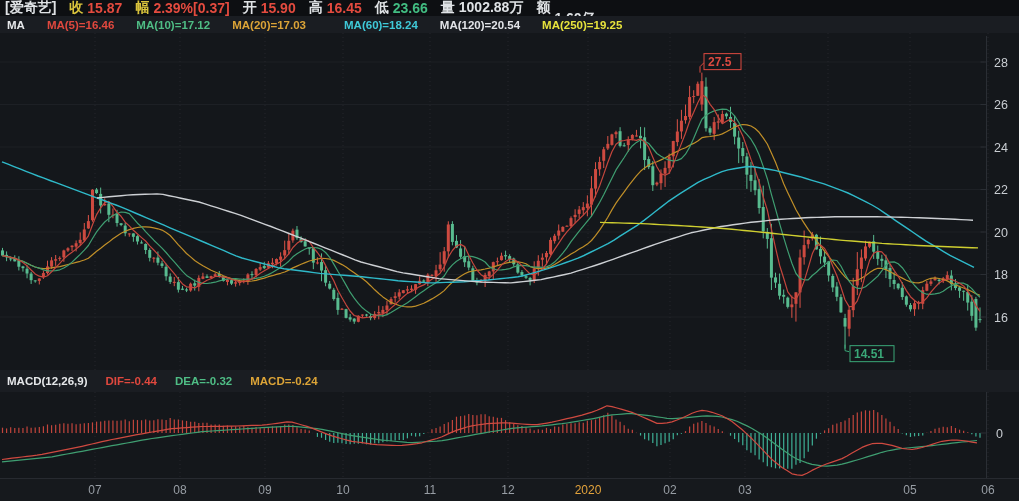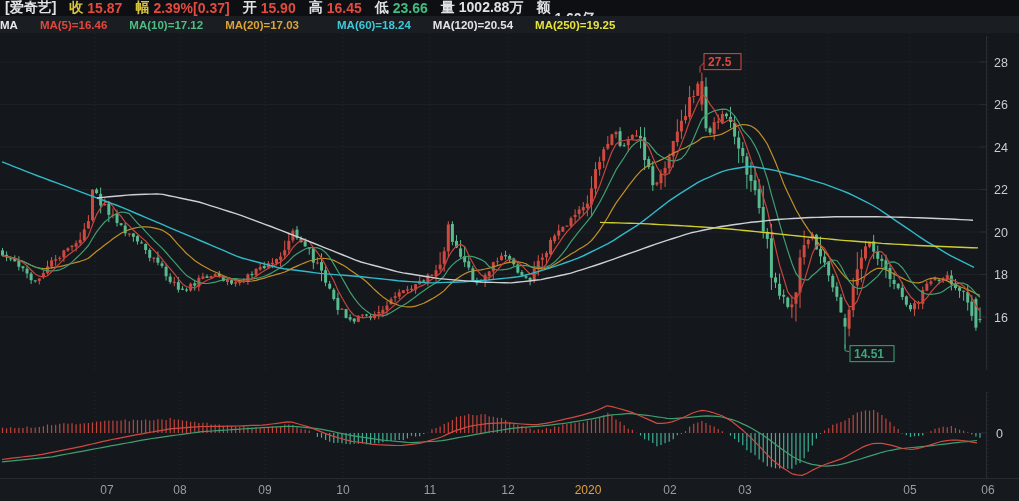--- a/index.html
+++ b/index.html
@@ -4,21 +4,21 @@
 <style>
   html,body{margin:0;padding:0;background:#0b0d10;}
   *{box-sizing:border-box;}
   #app{position:relative;width:1019px;height:501px;overflow:hidden;
        font-family:"Liberation Sans","DejaVu Sans",sans-serif;background:#14171b;}
   .hdr{position:absolute;left:0;top:0;width:1019px;height:16px;background:#0d0f12;
        display:flex;align-items:center;gap:13px;padding-left:5px;
        font-size:14px;font-weight:700;color:#dfe2e5;white-space:nowrap;}
   .hdr .fld{display:flex;gap:4px;align-items:center;}
   .leg{position:absolute;left:0;width:1019px;background:#1a1d22;display:flex;align-items:center;
-       gap:22px;font-size:11.5px;font-weight:700;color:#e6e8ea;white-space:nowrap;}
+       gap:22px;padding-left:7px;font-size:11.5px;font-weight:700;color:#e6e8ea;white-space:nowrap;}
   #maleg{top:16px;height:17px;}
   #macdleg{top:370px;height:22px;gap:18px;}
   svg{position:absolute;left:0;display:block;}
   #mainsvg{top:33px;}
   #macdsvg{top:392px;}
   .xaxis{position:absolute;left:0;top:478px;width:1019px;height:23px;background:#16191d;
          border-top:1px solid #272a30;font-size:12px;color:#989ea5;}
   .xaxis span{position:absolute;top:4px;transform:translateX(-50%);}
   .xaxis span.hl{color:#e2a23b;}
 </style>
@@ -597,20 +597,26 @@
         <rect x="704" y="20.625" width="37" height="16" fill="rgba(20,23,27,0.85)" stroke="#dd4a40" stroke-width="1"></rect>
         <text x="708" y="33.125" fill="#dd4a40" font-size="12px" font-weight="bold">27.5</text>
       </g>
       <g>
         <polyline points="845,311.6625 845,317.6625 849,318.6625" fill="none" stroke="#3aa878" stroke-width="1"></polyline>
         <rect x="850" y="312.6625" width="44" height="16" fill="rgba(20,23,27,0.85)" stroke="#3aa878" stroke-width="1"></rect>
         <text x="854" y="325.1625" fill="#3aa878" font-size="12px" font-weight="bold">14.51</text>
       </g>
     </svg>
 
+  <div class="leg" id="macdleg">
+    <span>MACD(12,26,9)</span>
+    <span style="color: rgb(224, 72, 62);">DIF=-0.44</span>
+    <span style="color: rgb(79, 189, 133);">DEA=-0.32</span>
+    <span style="color: rgb(220, 164, 55);">MACD=-0.24</span>
+  </div>
 
   <svg id="macdsvg" width="1019" height="86">
       <line x1="95" y1="0" x2="95" y2="86" stroke="#24272d" stroke-width="1" stroke-dasharray="1 3"></line>
       <line x1="180" y1="0" x2="180" y2="86" stroke="#24272d" stroke-width="1" stroke-dasharray="1 3"></line>
       <line x1="265" y1="0" x2="265" y2="86" stroke="#24272d" stroke-width="1" stroke-dasharray="1 3"></line>
       <line x1="343" y1="0" x2="343" y2="86" stroke="#24272d" stroke-width="1" stroke-dasharray="1 3"></line>
       <line x1="430" y1="0" x2="430" y2="86" stroke="#24272d" stroke-width="1" stroke-dasharray="1 3"></line>
       <line x1="508" y1="0" x2="508" y2="86" stroke="#24272d" stroke-width="1" stroke-dasharray="1 3"></line>
       <line x1="588" y1="0" x2="588" y2="86" stroke="#24272d" stroke-width="1" stroke-dasharray="1 3"></line>
       <line x1="670" y1="0" x2="670" y2="86" stroke="#24272d" stroke-width="1" stroke-dasharray="1 3"></line>
@@ -862,21 +868,21 @@
         <line x1="980" y1="41" x2="980" y2="45.771013339795175" stroke="#3eb096" stroke-width="1.2"></line>
       </g>
       <polyline points="2,69.8 7,69.3 12,68.8 17,68.3 22,67.8 27,67.4 32,66.9 37,66.4 42,65.9 47,65.4 52,64.8 57,63.9 62,62.9 67,62.0 72,61.1 77,60.2 82,59.3 87,58.3 92,57.4 97,56.5 102,55.6 107,54.7 112,53.7 117,52.8 122,51.9 127,51.0 132,50.1 137,49.1 142,48.2 147,47.3 152,46.5 157,45.8 162,45.1 167,44.4 172,43.7 177,43.0 182,42.3 187,41.6 192,41.0 197,40.3 202,39.7 207,39.4 212,39.0 217,38.7 222,38.3 227,38.0 232,37.6 237,37.3 242,37.0 247,36.6 252,36.3 257,36.0 262,35.7 267,35.4 272,35.1 277,34.8 282,34.6 287,34.3 292,34.3 297,34.7 302,35.2 307,35.7 312,36.1 317,36.6 322,37.3 327,38.4 332,39.4 337,40.5 342,41.6 347,42.7 352,43.6 357,44.4 362,45.1 367,45.9 372,46.7 377,47.4 382,48.1 387,48.5 392,49.0 397,49.5 402,49.9 407,50.4 412,50.6 417,50.3 422,50.0 427,49.7 432,49.5 437,49.2 442,48.7 447,47.8 452,46.8 457,45.9 462,45.0 467,44.1 472,43.2 477,42.2 482,41.3 487,40.4 492,39.5 497,38.8 502,38.0 507,37.2 512,36.4 517,35.8 522,35.4 527,35.1 532,34.7 537,34.3 542,33.9 547,33.3 552,32.8 557,32.2 562,31.7 567,31.0 572,30.2 577,29.4 582,28.5 587,27.7 592,26.8 597,25.8 602,24.7 607,23.7 612,22.9 617,22.5 622,22.1 627,21.7 632,21.7 637,22.3 642,22.8 647,23.4 652,24.0 657,24.8 662,25.5 667,26.3 672,26.6 677,26.3 682,25.9 687,25.6 692,25.1 697,24.6 702,24.1 707,23.8 712,24.1 717,24.3 722,25.0 727,26.3 732,27.6 737,29.3 742,31.6 747,33.9 752,36.5 757,39.5 762,42.6 767,46.0 772,49.8 777,53.6 782,57.3 787,60.8 792,64.2 797,67.1 802,69.0 807,70.9 812,72.4 817,73.1 822,73.9 827,74.1 832,73.6 837,73.1 842,72.2 847,70.8 852,69.4 857,68.0 862,66.5 867,64.9 872,63.4 877,61.9 882,60.3 887,59.0 892,58.1 897,57.2 902,56.5 907,56.0 912,55.5 917,55.1 922,54.6 927,54.2 932,53.6 937,53.0 942,52.4 947,51.8 952,51.2 957,50.6 962,50.0 967,49.6 972,49.0 977,48.5" fill="none" stroke="#3f9e71" stroke-width="1.2" stroke-linejoin="round"></polyline>
       <polyline points="2,67.5 7,66.8 12,66.2 17,65.6 22,65.0 27,64.4 32,63.8 37,63.2 42,62.4 47,61.4 52,60.4 57,59.4 62,58.4 67,57.4 72,56.4 77,55.4 82,54.3 87,53.2 92,52.0 97,50.9 102,49.7 107,48.6 112,47.5 117,46.6 122,45.6 127,44.6 132,43.7 137,42.7 142,41.8 147,40.9 152,40.0 157,39.2 162,38.3 167,37.4 172,36.7 177,36.3 182,35.9 187,35.6 192,35.2 197,34.8 202,34.5 207,34.5 212,34.4 217,34.3 222,34.3 227,34.2 232,34.1 237,34.0 242,33.8 247,33.6 252,33.4 257,33.3 262,33.1 267,32.7 272,32.0 277,31.3 282,30.6 287,29.9 292,30.1 297,31.5 302,33.0 307,34.4 312,36.1 317,38.1 322,40.1 327,42.1 332,43.9 337,45.3 342,46.8 347,48.2 352,49.3 357,50.0 362,50.7 367,51.4 372,52.1 377,52.6 382,52.8 387,53.1 392,53.3 397,53.5 402,53.4 407,52.8 412,52.3 417,51.7 422,50.8 427,49.3 432,47.9 437,46.5 442,44.7 447,42.4 452,40.1 457,38.1 462,36.6 467,35.0 472,33.8 477,33.0 482,32.3 487,31.7 492,31.4 497,31.1 502,30.8 507,30.8 512,31.2 517,31.6 522,32.0 527,32.3 532,32.7 537,32.6 542,31.9 547,31.1 552,30.2 557,29.0 562,27.9 567,26.7 572,25.6 577,24.4 582,23.1 587,21.6 592,20.1 597,18.3 602,16.1 607,13.8 612,14.6 617,16.0 622,17.4 627,18.9 632,20.3 637,22.5 642,24.7 647,26.9 652,29.1 657,31.4 662,31.4 667,30.9 672,29.9 677,28.0 682,26.0 687,23.7 692,21.3 697,19.5 702,18.3 707,19.0 712,20.3 717,22.0 722,23.8 727,26.6 732,29.5 737,33.5 742,37.5 747,42.1 752,46.8 757,51.9 762,57.1 767,62.3 772,67.5 777,71.5 782,75.5 787,78.6 792,81.8 797,82.9 802,83.4 807,81.3 812,78.4 817,76.0 822,73.7 827,71.8 832,70.1 837,68.4 842,66.6 847,64.0 852,61.1 857,58.3 862,55.4 867,53.4 872,51.7 877,51.4 882,51.4 887,52.3 892,53.4 897,54.8 902,56.3 907,57.0 912,57.5 917,56.6 922,55.5 927,54.0 932,52.4 937,50.8 942,49.3 947,48.6 952,48.0 957,48.2 962,48.5 967,49.2 972,50.1 977,50.9" fill="none" stroke="#cf4a40" stroke-width="1.2" stroke-linejoin="round"></polyline>
       <line x1="986.5" y1="0" x2="986.5" y2="86" stroke="#2a2e34" stroke-width="1"></line>
       <line x1="980.5" y1="41" x2="986.5" y2="41" stroke="#2a2e34" stroke-width="1"></line>
       <text x="996" y="45.5" fill="#c9cdd2" font-size="12.5px">0</text>
     </svg>
 
   <div class="xaxis" id="xaxis">
-      <span style="left: 107px;">07</span>
+      <span style="left: 95px;">07</span>
       <span style="left: 180px;">08</span>
       <span style="left: 265px;">09</span>
       <span style="left: 343px;">10</span>
       <span style="left: 430px;">11</span>
       <span style="left: 508px;">12</span>
       <span class="hl" style="left: 588px;">2020</span>
       <span style="left: 670px;">02</span>
       <span style="left: 745px;">03</span>
       <span style="left: 828px; margin-top: 32px;">04</span>
       <span style="left: 910px;">05</span>

